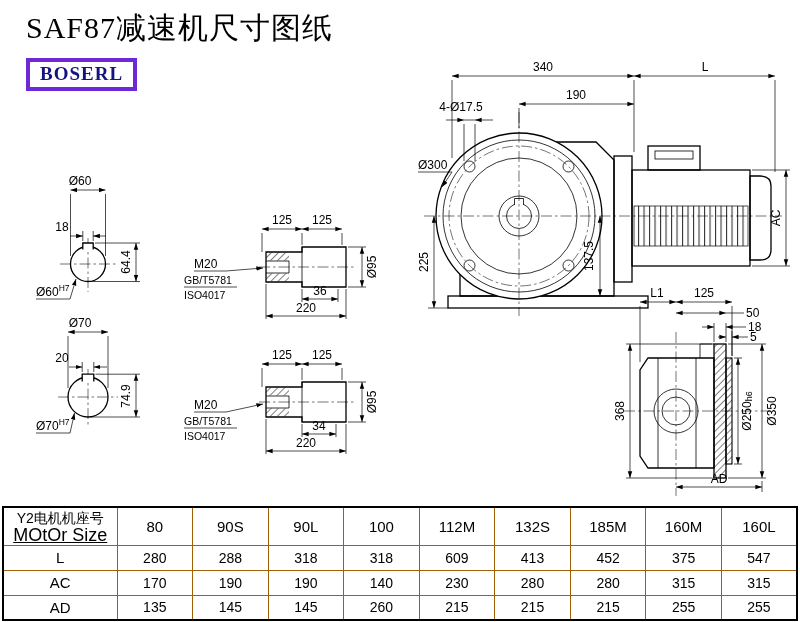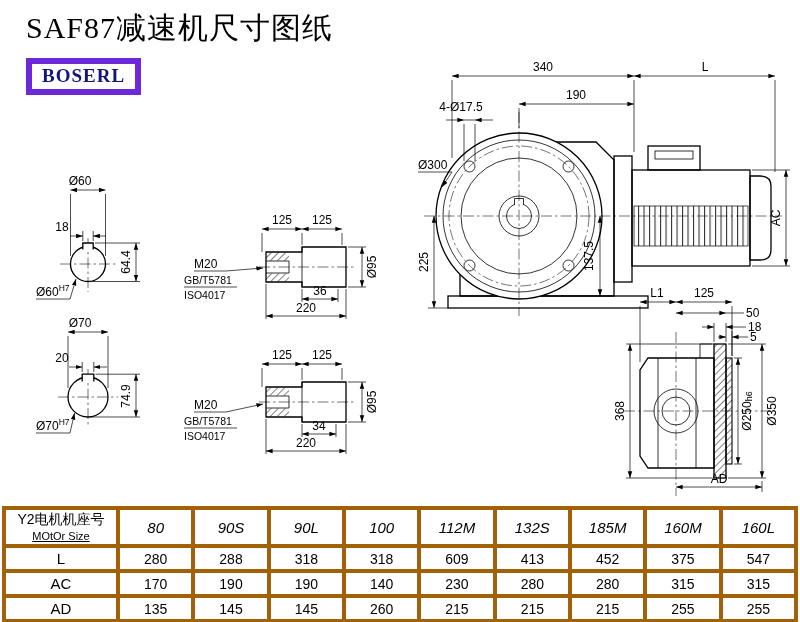--- a/index.html
+++ b/index.html
@@ -1,41 +1,41 @@
 <!DOCTYPE html>
 <html><head>
 <meta charset="utf-8">
 <style>
   html,body { margin:0; padding:0; background:#ffffff; }
   body { width:800px; height:622px; position:relative; overflow:hidden; font-family:"Liberation Sans",sans-serif; }
   .sheet { position:absolute; inset:0; background:#fff; }
 
   .page-title { position:absolute; left:26px; top:8px; font-family:"Liberation Serif",serif;
                 font-size:30px; font-weight:400; color:#000; letter-spacing:1px; white-space:nowrap; }
-  .logo-box { position:absolute; left:26px; top:58px; border:6px solid #6d28d9; padding:1px 10px 2px 10px;
+  .logo-box { position:absolute; left:26px; top:58px; border:4px solid #6d28d9; padding:1px 10px 2px 10px;
               font-family:"Liberation Serif",serif; font-size:19px; font-weight:600; color:#14147f; letter-spacing:1px; }
 
   svg text { font-family:"Liberation Sans",sans-serif; fill:#000; }
   .t12 { font-size:12px; } .t10 { font-size:10.5px; } .t8 { font-size:8.5px; } .t9 { font-size:9px; }
   .mid { text-anchor:middle; }
   .ol  { stroke:#000; stroke-width:1.3; fill:none; }
   .ol2 { stroke:#000; stroke-width:0.8; fill:none; }
   .dl  { stroke:#000; stroke-width:0.7; fill:none; }
   .cl  { stroke:#000; stroke-width:0.55; fill:none; stroke-dasharray:11 3 2.5 3; }
 
   .dims-table { position:absolute; left:2px; top:506px; width:796px; border-collapse:collapse;
                 table-layout:fixed; border:2px solid #000; }
-  .dims-table th, .dims-table td { border:4px solid #a16207; text-align:center; vertical-align:middle;
+  .dims-table th, .dims-table td { border:1px solid #a16207; text-align:center; vertical-align:middle;
                 font-weight:400; padding:0; color:#000; }
   .dims-table col.c0 { width:114px; }
   .row-head { height:38px; }
   .row-data { height:25px; }
   .hdr-cn { font-size:14px; line-height:17px; }
-  .hdr-en { font-size:11px; line-height:16px; text-decoration:underline; }
-  .col-hdr { font-size:15px;font-style:italic; }
+  .hdr-en { font-size:18px; line-height:16px; text-decoration:underline; }
+  .col-hdr { font-size:15px; }
   .num-cell { font-size:14px; }
   .lbl-cell { font-size:15px; }
 </style>
 </head>
 <body>
 
 <div class="sheet">
 
 <svg width="800" height="505" viewBox="0 0 800 505">
   <defs>

